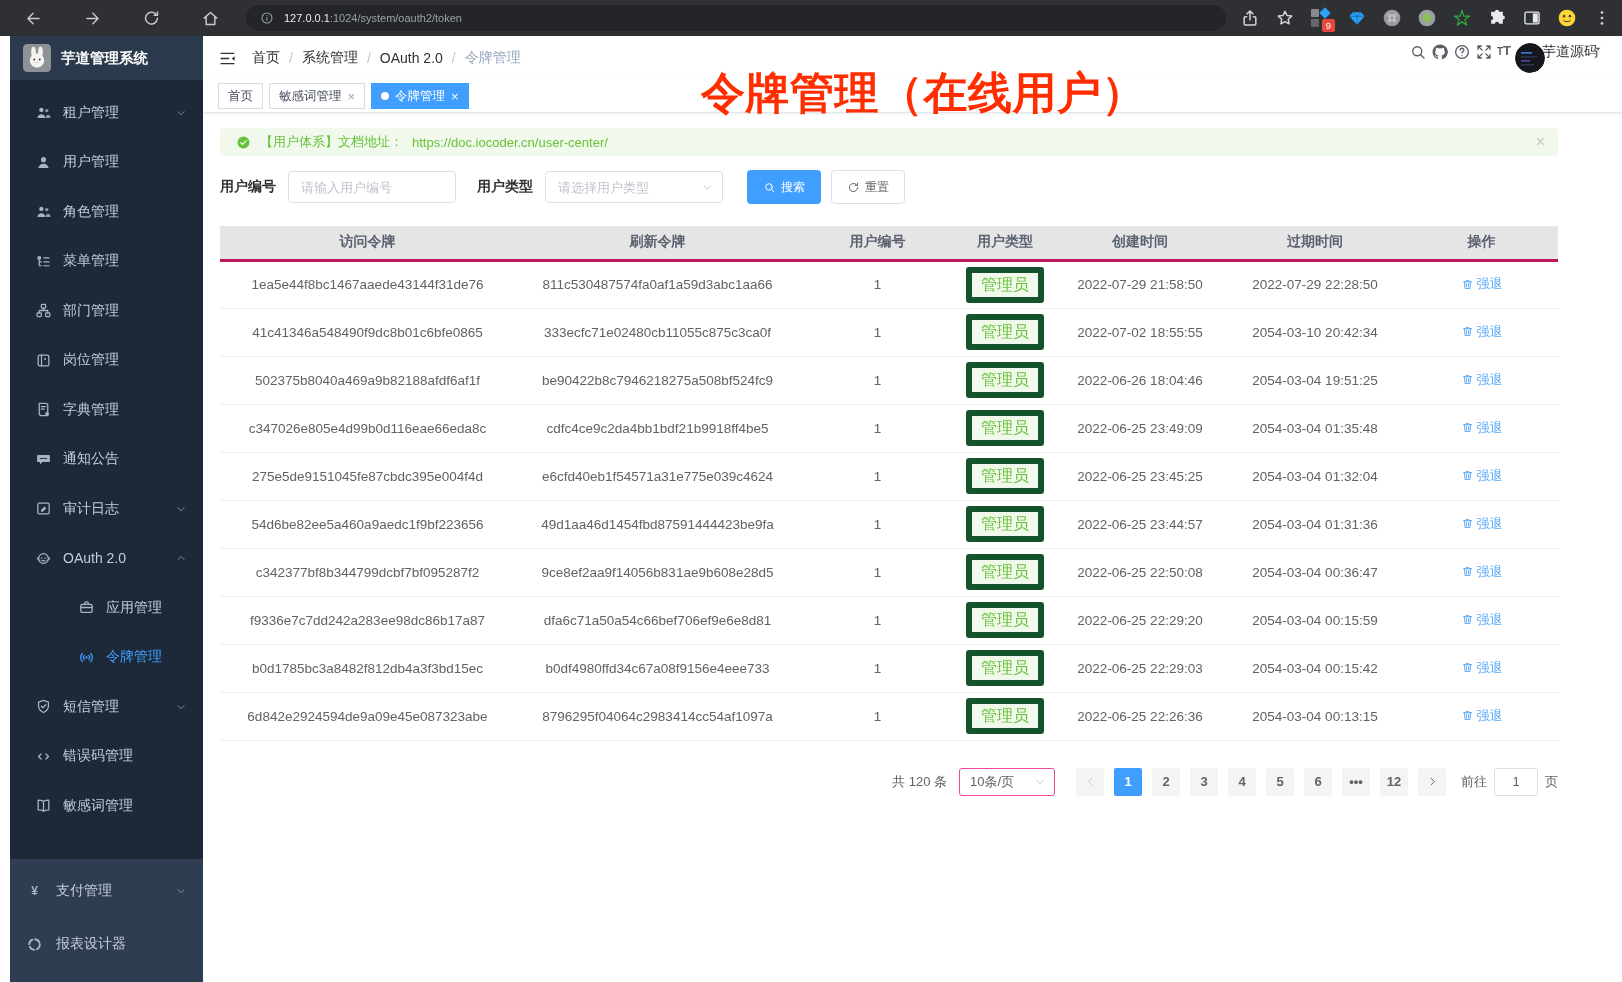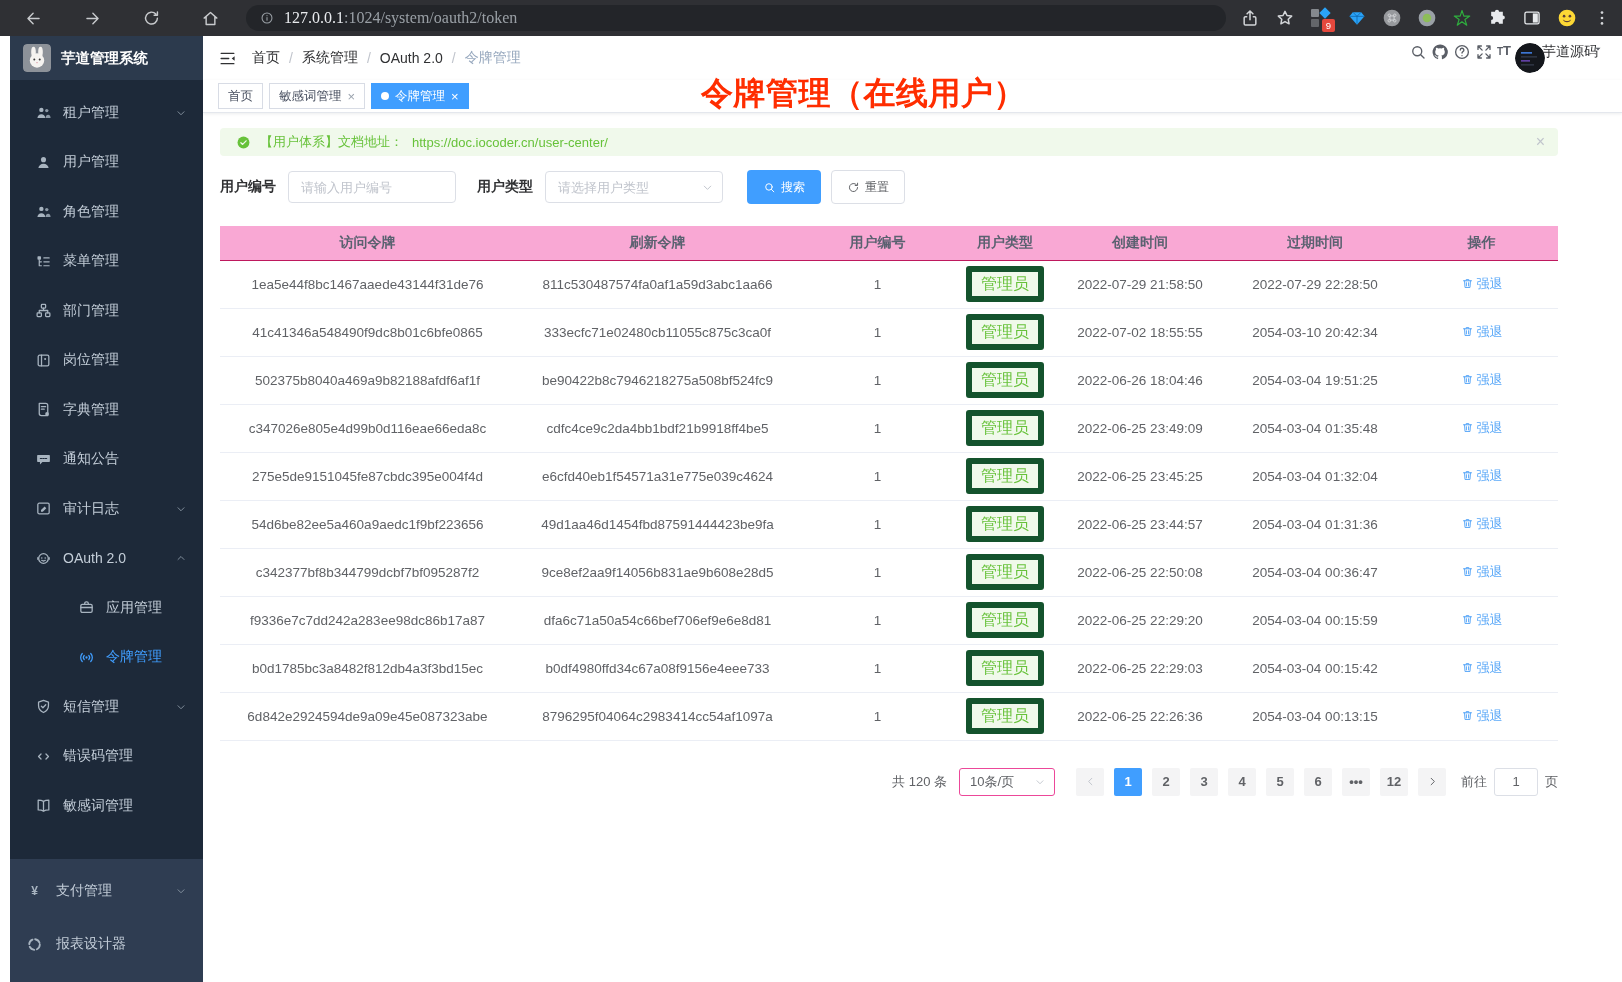--- a/index.html
+++ b/index.html
@@ -7,21 +7,21 @@
   font-family:"Liberation Sans","DejaVu Sans",sans-serif; }
 svg { display:block; }
 .i svg { width:1em; height:1em; }
 
 
 .browser-bar { height:36px; background:#2f3034; display:flex; align-items:center; padding:0 10px 0 24px; }
 .bnav { display:flex; align-items:center; gap:40px; margin-right:26px; color:#c8cacd; }
 .bnav .i { font-size:19px; display:flex; cursor:pointer; }
 .omnibox { flex:1; height:26px; background:#232529; border-radius:13px; display:flex; align-items:center; padding:0 14px; gap:10px; margin-right:14px; }
 .omnibox .i { font-size:14px; color:#9aa0a6; display:flex; }
-.url { font-size:16px; color:#9aa0a6; white-space:nowrap;font-family:Liberation Serif, serif; }
+.url { font-size:11px; color:#9aa0a6; white-space:nowrap; }
 .url b { color:#e8eaed; font-weight:400; }
 .bext { display:flex; align-items:center; gap:15px; }
 .bext .i { font-size:20px; color:#d3d5d8; display:flex; cursor:pointer; }
 .ext-combo { position:relative; width:22px; height:22px; }
 .ext-combo .sq { position:absolute; width:8px; height:8px; background:#8f9398; border-radius:1px; }
 .ext-combo .sq1 { left:1px; top:2px; opacity:.9; }
 .ext-combo .sq2 { left:1px; top:12px; opacity:.55; }
 .ext-combo .dia { position:absolute; right:3px; top:2px; width:8px; height:8px; background:#2aa3f7; transform:rotate(45deg); }
 .badge9 { position:absolute; right:-3px; bottom:-3px; min-width:13px; height:13px; background:#e5483d; color:#fff; font-size:9.5px; display:flex; align-items:center; justify-content:center; border-radius:2px; padding:0 2px; }
 
@@ -57,21 +57,21 @@
 .user-name { font-size:14px; color:#303133; margin-left:-7px; cursor:pointer; }
 .caret { font-size:12px; color:#5a5e66; display:flex; margin-left:-10px; cursor:pointer; }
 
 .tags-bar { height:33px; display:flex; align-items:center; gap:6px; padding:0 15px; border-bottom:1px solid #e4e7ed; box-shadow:0 1px 3px rgba(0,21,41,.08); }
 .tab { height:26px; display:inline-flex; align-items:center; gap:6px; padding:0 9px; border:1px solid #d8dce5; background:#fff; color:#495060; font-size:12.5px; cursor:pointer; }
 .tab .dot { width:8px; height:8px; border-radius:50%; background:#fff; }
 .tab.active { background:#409eff; border-color:#409eff; color:#fff; }
 .tab-close { font-size:13px; line-height:1; color:#9aa2ad; }
 .tab.active .tab-close { color:#fff; }
 
-.annotation { position:absolute; left:498px; top:36px; font-size:32px; font-weight:700; color:#ff2d00; white-space:nowrap; z-index:20; pointer-events:none; letter-spacing:.5px; }
+.annotation { position:absolute; left:498px; top:28px; font-size:44px; font-weight:700; color:#ff2d00; white-space:nowrap; z-index:20; pointer-events:none; letter-spacing:.5px; }
 
 .content { padding:15px 0 0 17px; }
 .alert { width:1338px; height:28px; background:#f0f9eb; border-radius:4px; display:flex; align-items:center; gap:9px; padding:0 16px; position:relative; color:#67c23a; font-size:13px; }
 .alert .i { font-size:15px; display:flex; }
 .alert-link { color:#67c23a; text-decoration:none; cursor:pointer; }
 .alert-close { position:absolute; right:13px; color:#c0c4cc; font-size:16px; cursor:pointer; line-height:1; }
 
 .filters { display:flex; align-items:center; margin-top:14px; font-size:14px; }
 .f-label { font-weight:700; color:#303133; margin-right:12px; white-space:nowrap; }
 .f-input { width:168px; height:32px; border:1px solid #dcdfe6; border-radius:4px; padding:0 12px; font-size:13px; color:#606266; font-family:inherit; outline:none; background:#fff; }
@@ -79,21 +79,21 @@
 .f-select { position:relative; margin-right:12px; }
 .f-select .f-input { width:178px; padding-right:36px; cursor:pointer; }
 .f-select .sel-arrow { position:absolute; right:9px; top:10px; font-size:13px; color:#c0c4cc; display:flex; pointer-events:none; }
 .gap2 { margin-left:21px; }
 .btn { height:32px; border-radius:4px; font-size:12px; display:inline-flex; align-items:center; gap:5px; padding:16px 15px; cursor:pointer; border:1px solid transparent; font-family:inherit; }
 .btn .i { font-size:13px; display:flex; }
 .btn-primary { background:#409eff; color:#fff; margin-left:12px; }
 .btn-plain { background:#fff; border-color:#dcdfe6; color:#606266; margin-left:10px; }
 
 table.grid { width:1338px; border-collapse:collapse; table-layout:fixed; margin-top:22px; }
-.grid th { height:34px; background:#f9a8d4; color:#5a6170; font-size:14px; font-weight:700; border-bottom:1px solid #be185d; }
+.grid th { height:34px; background:#e5e5e5; color:#5a6170; font-size:14px; font-weight:700; border-bottom:3px solid #be185d; }
 .grid td { height:48px; text-align:center; font-size:13.5px; color:#606266; border-bottom:1px solid #ebeef5; white-space:nowrap; overflow:hidden; }
 .tag { display:inline-block; background:#f0f9eb; border:6px solid #14532d; color:#67c23a; font-size:16px; padding:4px 9px; border-radius:3px; line-height:1; }
 .force-logout { color:#58a7f8; font-size:13px; display:inline-flex; align-items:center; gap:3px; cursor:pointer; }
 .force-logout .i { font-size:13px; display:flex; }
 
 .pagination { width:1338px; margin-top:27px; display:flex; align-items:center; justify-content:flex-end; font-size:13px; color:#606266; }
 .pg-total { margin-right:12px; }
 .size-select { width:96px; height:28px; border:1px solid #ec4899; border-radius:3px; background:#fff; display:flex; align-items:center; justify-content:space-between; padding:0 8px 0 10px; margin-right:16px; cursor:pointer; }
 .size-select .i { font-size:12px; color:#c0c4cc; display:flex; }
 .page-btn { min-width:28px; height:28px; border:none; background:#f4f4f5; color:#606266; font-size:13px; font-weight:600; border-radius:2px; margin:0 5px; cursor:pointer; font-family:inherit; display:inline-flex; align-items:center; justify-content:center; }

